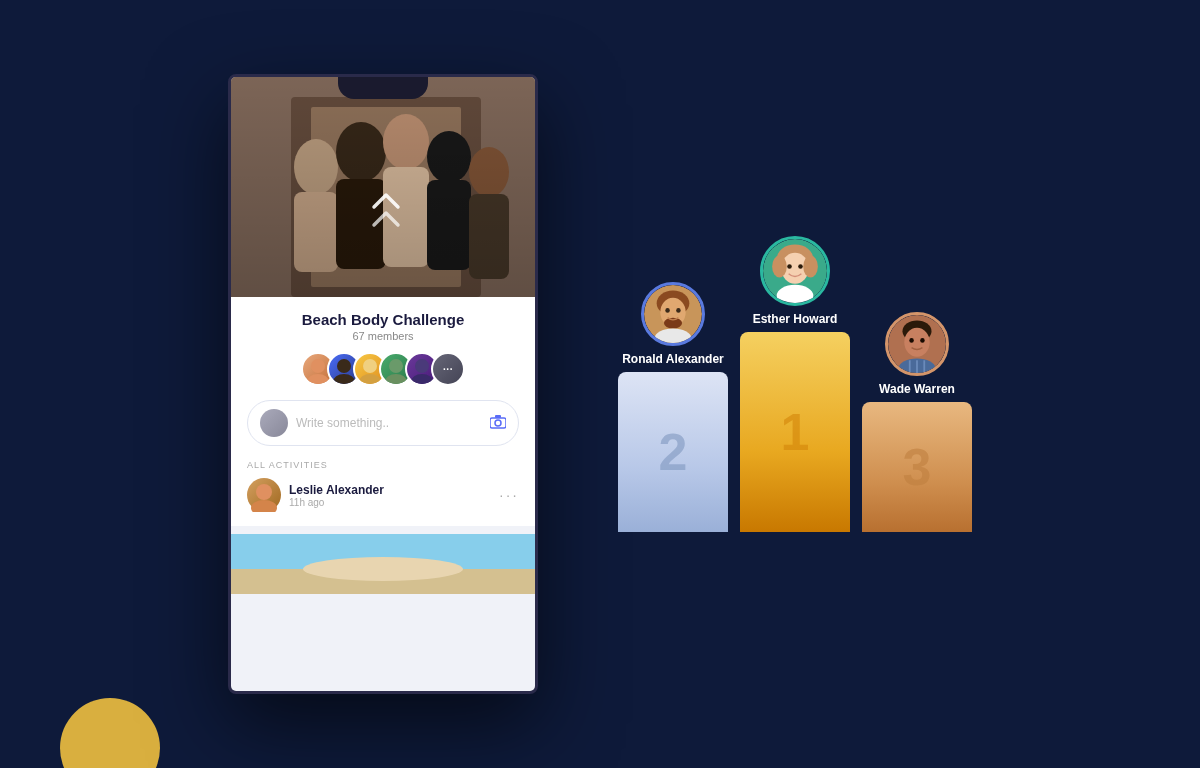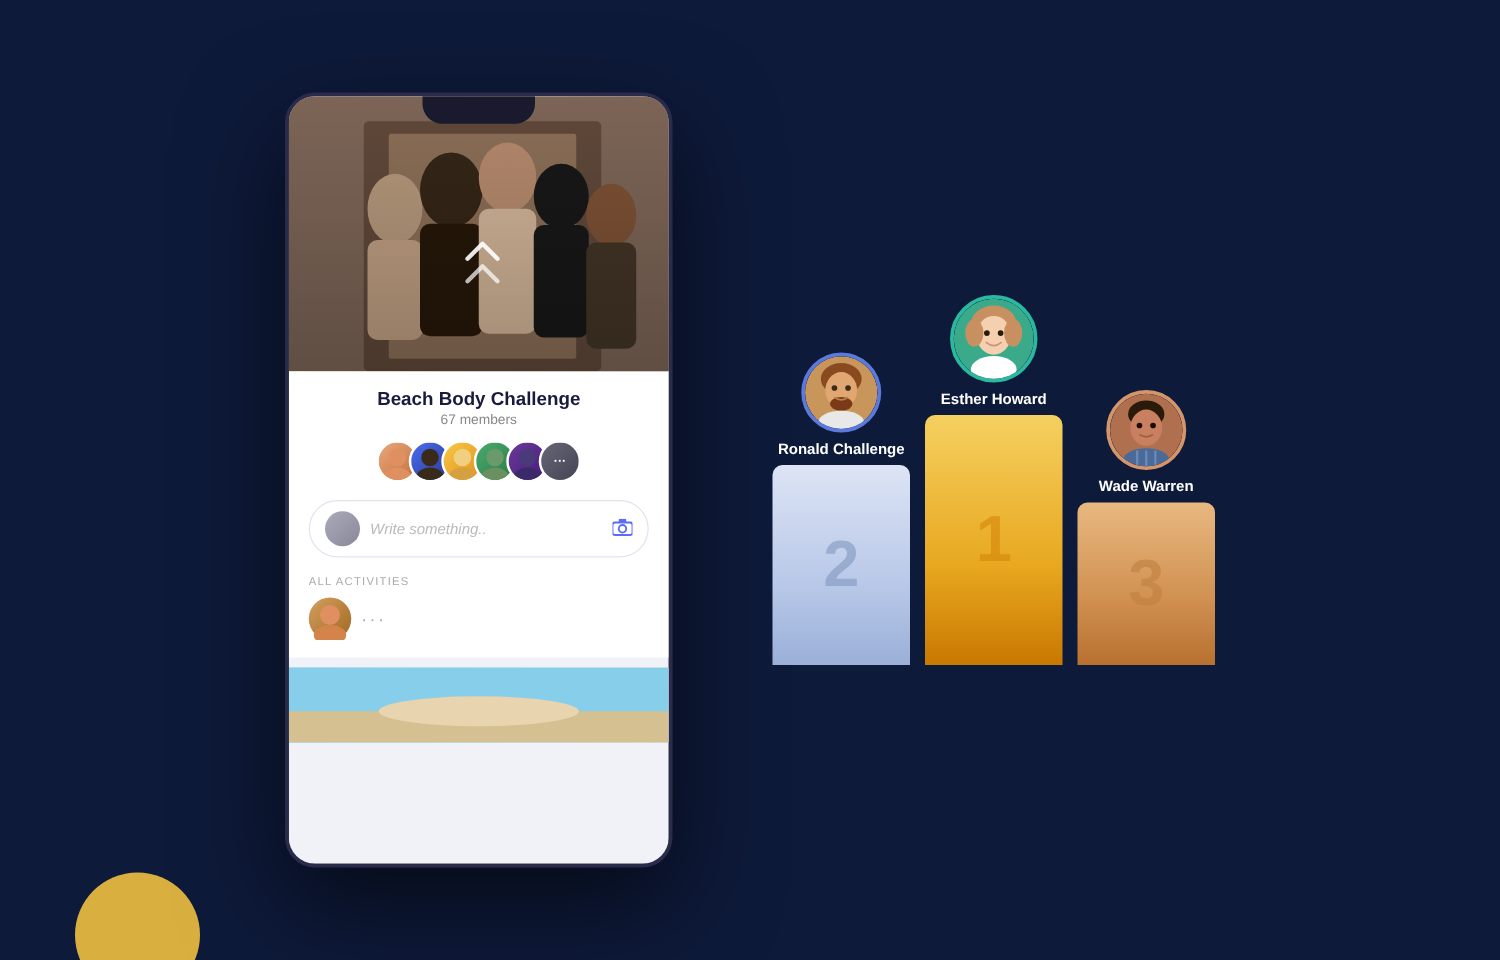--- a/index.html
+++ b/index.html
@@ -39,21 +39,21 @@
     .phone-wrapper {
       position: relative;
       width: 310px;
       height: 620px;
     }
 
     .phone-frame {
       width: 310px;
       height: 620px;
       background: #1a1a2e;
-      border-radius: 24px;
+      border-radius: 8px;
       border: 3px solid #2a2a4a;
       overflow: hidden;
       position: relative;
       box-shadow: 0 30px 80px rgba(0,0,0,0.6);
     }
 
     
     .phone-notch {
       position: absolute;
       top: 0;
@@ -153,21 +153,20 @@
       height: 28px;
       border-radius: 50%;
       background: linear-gradient(135deg, #aab, #889);
       flex-shrink: 0;
     }
 
     .write-placeholder {
       flex: 1;
       font-size: 12px;
       color: #bbb;
-      font-style: italic;
     }
 
     .camera-icon-wrap {
       color: #5a6cf7;
       font-size: 14px;
     }
 
     
     .activities-label {
       font-size: 9px;
@@ -422,20 +421,24 @@
 
           <div class="activities-label">ALL ACTIVITIES</div>
 
           <div class="activity-item">
             <div class="activity-avatar">
               <svg width="34" height="34" viewBox="0 0 34 34">
                   <circle cx="17" cy="14" r="8" fill="#e09060"></circle>
                   <ellipse cx="17" cy="30" rx="13" ry="8" fill="#d4844a"></ellipse>
                 </svg>
             </div>
+            <div class="activity-info">
+              <div class="activity-name">Leslie Alexander</div>
+              <div class="activity-time">11h ago</div>
+            </div>
             <div class="activity-dots">···</div>
           </div>
         </div>
 
         <div class="phone-bottom-img">
           <svg width="304" height="60" viewBox="0 0 304 60" xmlns="http://www.w3.org/2000/svg">
             <rect width="304" height="60" fill="#87CEEB"></rect>
             <rect y="35" width="304" height="25" fill="#d4c090"></rect>
             <ellipse cx="152" cy="35" rx="80" ry="12" fill="#e8d5b0"></ellipse>
           </svg>
@@ -461,21 +464,21 @@
 
               <ellipse cx="26" cy="28" rx="2.5" ry="2.5" fill="#3a2a1a"></ellipse>
               <ellipse cx="38" cy="28" rx="2.5" ry="2.5" fill="#3a2a1a"></ellipse>
 
               <path d="M26 36 Q32 41 38 36" fill="none" stroke="#c08050" stroke-width="1.5"></path>
 
               <ellipse cx="32" cy="58" rx="20" ry="10" fill="#e8e8e8"></ellipse>
             </svg>
           </div>
         </div>
-        <div class="comp-name">Ronald Challenge</div>
+        <div class="comp-name">Ronald Alexander</div>
         <div class="podium-bar bar-2nd">
           <span class="rank-number">2</span>
         </div>
       </div>
 
       <div class="competitor comp-1st">
         <div class="comp-avatar-wrap">
           <div class="comp-avatar">
             <svg width="70" height="70" viewBox="0 0 70 70" xmlns="http://www.w3.org/2000/svg">
               <circle cx="35" cy="35" r="35" fill="#3aaa8a"></circle>

